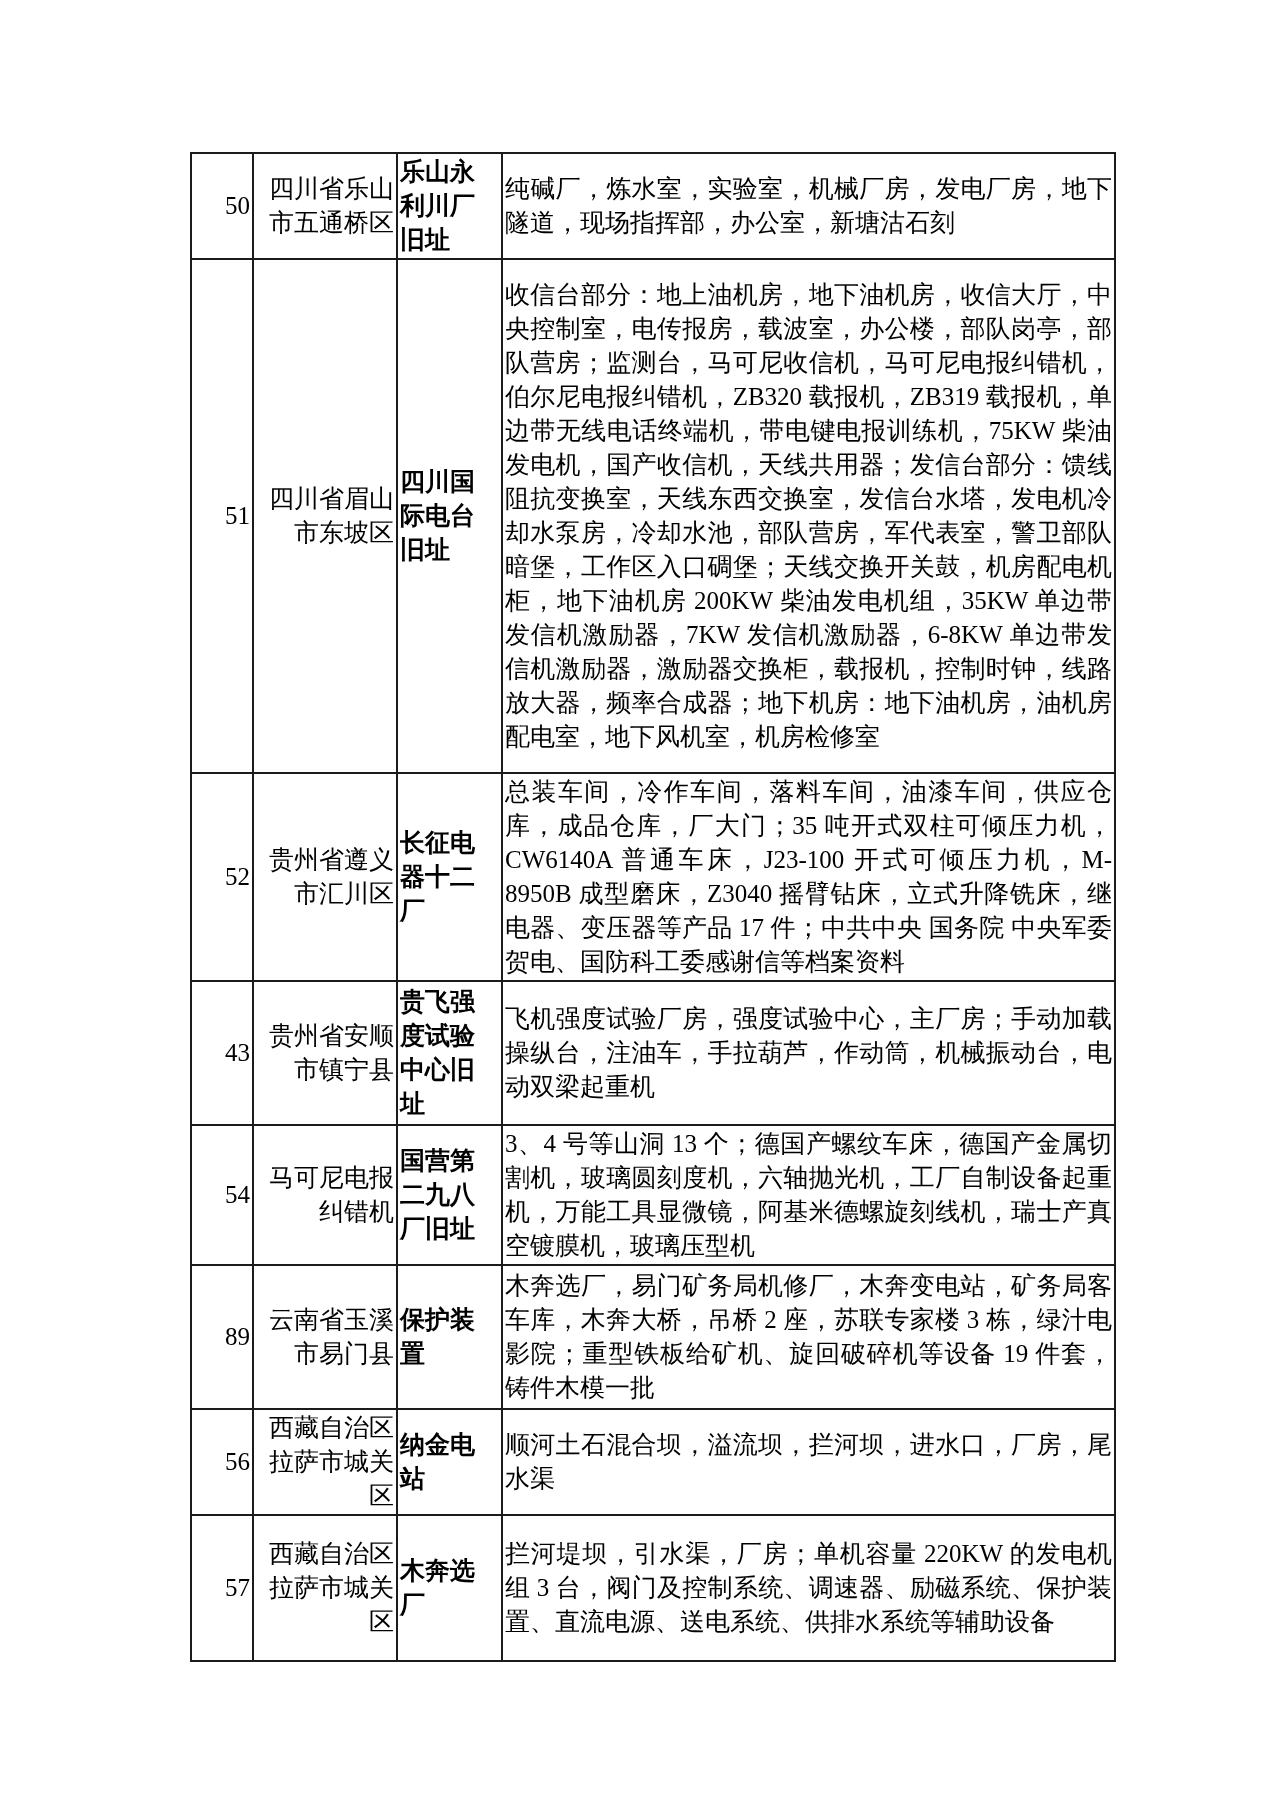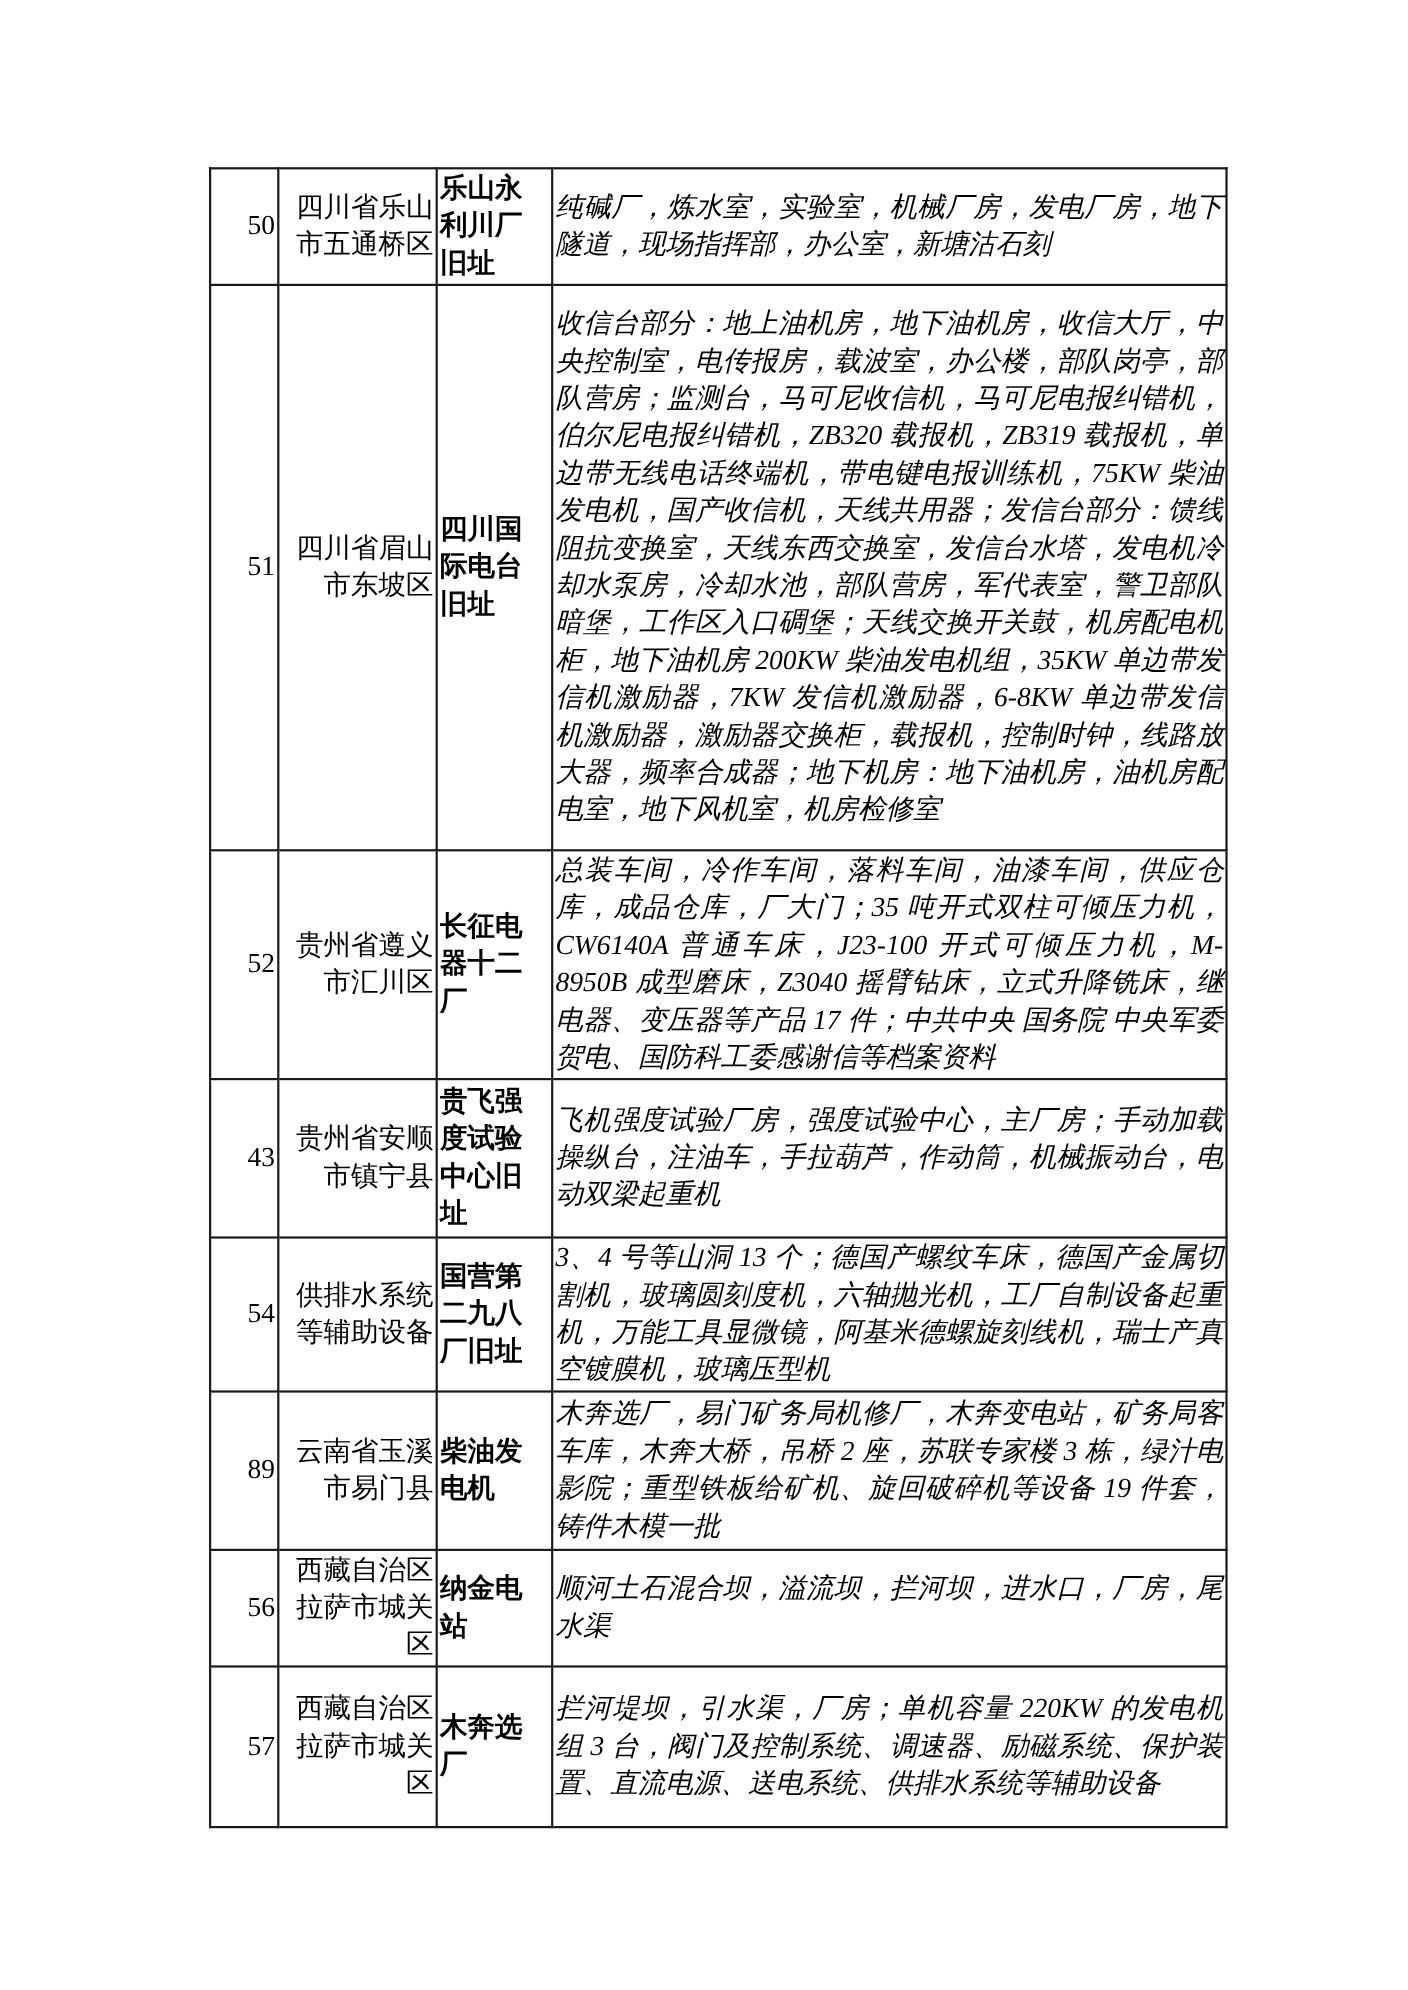--- a/index.html
+++ b/index.html
@@ -27,21 +27,21 @@
     border: 2px solid #1b1b1b;
     font-size: 25px;
     line-height: 34px;
     vertical-align: middle;
     padding: 1px 2px;
     word-break: normal;
   }
   td.c-no   { width: 56px;  text-align: right; }
   td.c-loc  { width: 138px; text-align: right; }
   td.c-name { width: 99px;  text-align: left; font-weight: bold; }
-  td.c-desc { width: 607px; text-align: justify; font-style: italic; }
+  td.c-desc { width: 607px; text-align: justify; }
   tr.r0 td { height: 100px; }
   tr.r1 td { height: 510px; }
   tr.r2 td { height: 200px; }
   tr.r3 td { height: 140px; }
   tr.r4 td { height: 134px; }
   tr.r5 td { height: 140px; }
   tr.r6 td { height: 100px; }
   tr.r7 td { height: 142px; }
 </style>
 </head>
@@ -69,28 +69,28 @@
         <td class="c-desc">总装车间，冷作车间，落料车间，油漆车间，供应仓库，成品仓库，厂大门；35 吨开式双柱可倾压力机，CW6140A 普通车床，J23-100 开式可倾压力机，M-8950B 成型磨床，Z3040 摇臂钻床，立式升降铣床，继电器、变压器等产品 17 件；中共中央 国务院 中央军委贺电、国防科工委感谢信等档案资料</td>
       </tr>
       <tr class="r3">
         <td class="c-no">43</td>
         <td class="c-loc">贵州省安顺市镇宁县</td>
         <td class="c-name">贵飞强度试验中心旧址</td>
         <td class="c-desc">飞机强度试验厂房，强度试验中心，主厂房；手动加载操纵台，注油车，手拉葫芦，作动筒，机械振动台，电动双梁起重机</td>
       </tr>
       <tr class="r4">
         <td class="c-no">54</td>
-        <td class="c-loc">供排水系统等辅助设备</td>
+        <td class="c-loc">马可尼电报纠错机</td>
         <td class="c-name">国营第二九八厂旧址</td>
         <td class="c-desc">3、4 号等山洞 13 个；德国产螺纹车床，德国产金属切割机，玻璃圆刻度机，六轴抛光机，工厂自制设备起重机，万能工具显微镜，阿基米德螺旋刻线机，瑞士产真空镀膜机，玻璃压型机</td>
       </tr>
       <tr class="r5">
         <td class="c-no">89</td>
         <td class="c-loc">云南省玉溪市易门县</td>
-        <td class="c-name">柴油发电机</td>
+        <td class="c-name">保护装置</td>
         <td class="c-desc">木奔选厂，易门矿务局机修厂，木奔变电站，矿务局客车库，木奔大桥，吊桥 2 座，苏联专家楼 3 栋，绿汁电影院；重型铁板给矿机、旋回破碎机等设备 19 件套，铸件木模一批</td>
       </tr>
       <tr class="r6">
         <td class="c-no">56</td>
         <td class="c-loc">西藏自治区拉萨市城关区</td>
         <td class="c-name">纳金电站</td>
         <td class="c-desc">顺河土石混合坝，溢流坝，拦河坝，进水口，厂房，尾水渠</td>
       </tr>
       <tr class="r7">
         <td class="c-no">57</td>

